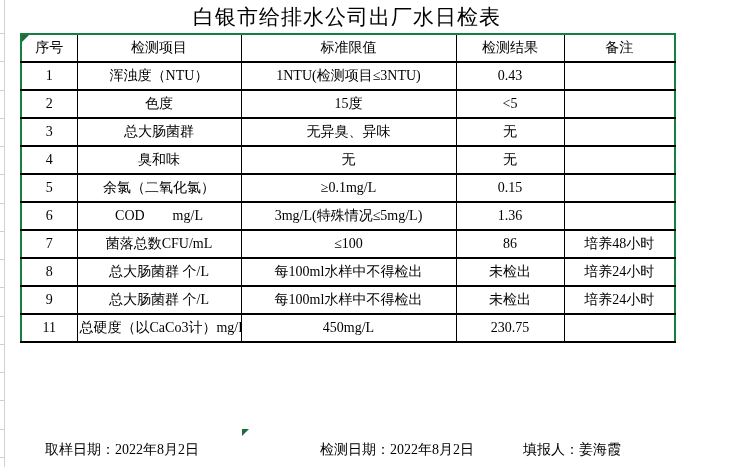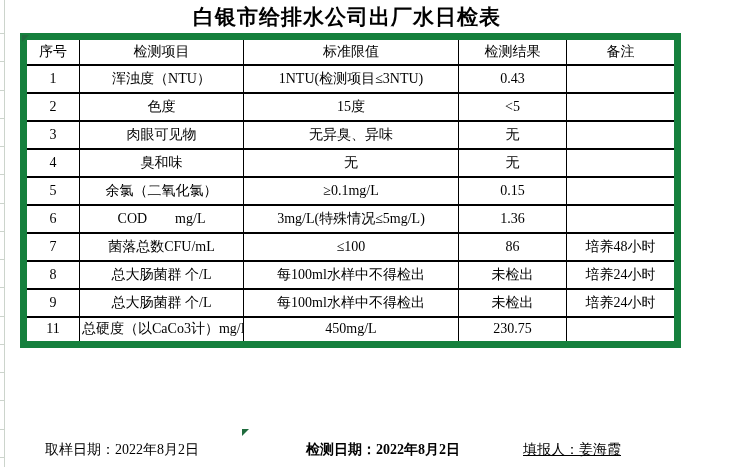--- a/index.html
+++ b/index.html
@@ -11,48 +11,48 @@
   .gridline-v{
     position:absolute;left:4px;top:0;width:1px;height:467px;
     background:#ccd4cc;
   }
   .stub{
     position:absolute;left:0;width:4px;height:1px;background:#ccd4cc;
   }
   .title{
     position:absolute;left:20px;top:3px;width:654px;text-align:center;
     font-family:"Liberation Sans","DejaVu Sans",sans-serif;
-    font-weight:bold;font-size:21px;letter-spacing:1px;white-space:pre;
+    font-weight:normal;font-size:21px;letter-spacing:1px;white-space:pre;
   }
   table.sheet{
     position:absolute;left:20px;top:33px;width:654px;
     border-collapse:collapse;table-layout:fixed;
-    border:7px solid #15803d;
+    border:2px solid #15803d;
   }
   table.sheet th, table.sheet td{
     border:1px solid #000;
     border-bottom:2px solid #000;
     text-align:center;vertical-align:middle;
     font-size:14px;font-weight:normal;
     white-space:pre;overflow:hidden;
     padding:0 2px;
   }
   table.sheet tr{height:28px;}
   .tri{
     position:absolute;width:0;height:0;
     border-top:7px solid #1f6b3d;
     border-right:7px solid transparent;
   }
   .tri-corner{left:22px;top:35px;}
   .tri-bottom{left:242px;top:429px;}
   .footer-line{position:absolute;left:0;top:441px;width:746px;height:18px;font-size:14px;}
   .footer-line span{position:absolute;white-space:pre;}
   .f1{left:45px;}
-  .f2{left:306px;font-weight:bold;}
-  .f3{left:523px;text-decoration:underline;}
+  .f2{left:320px;}
+  .f3{left:523px;}
 </style>
 </head>
 <body>
 
 <div class="gridline-v"></div>
 <div id="stubs">
     <div class="stub" style="top: 33px;"></div>
     <div class="stub" style="top: 61px;"></div>
     <div class="stub" style="top: 90px;"></div>
     <div class="stub" style="top: 118px;"></div>
@@ -99,21 +99,21 @@
   </tr>
       <tr>
     <td>2</td>
     <td>色度</td>
     <td>15度</td>
     <td>&lt;5</td>
     <td></td>
   </tr>
       <tr>
     <td>3</td>
-    <td>肉眼可见物</td>
+    <td>总大肠菌群</td>
     <td>无异臭、异味</td>
     <td>无</td>
     <td></td>
   </tr>
       <tr>
     <td>4</td>
     <td>臭和味</td>
     <td>无</td>
     <td>无</td>
     <td></td>

